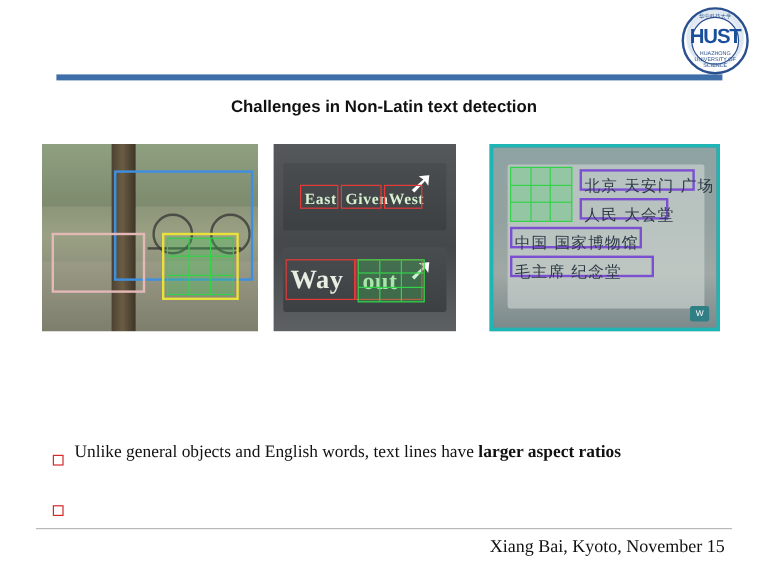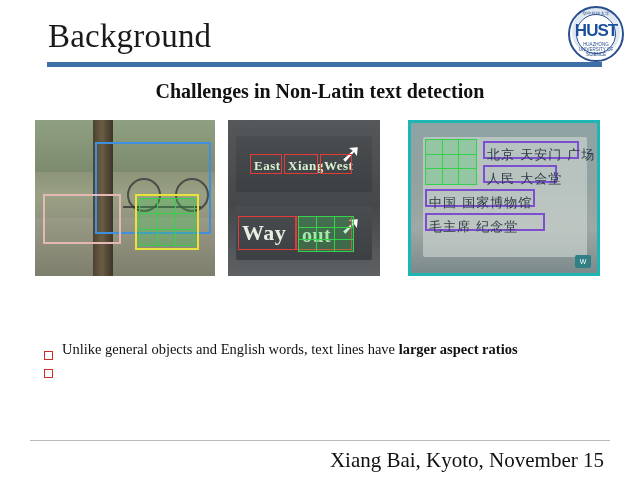--- a/index.html
+++ b/index.html
@@ -95,24 +95,24 @@
     font-family: "Liberation Sans", sans-serif;
   }
 
   
   .subtitle {
     position: absolute;
     left: 0;
     right: 0;
     top: 80px;
     text-align: center;
-    font-size: 20px;
+    font-size: 14px;
     font-weight: bold;
     color: #111111;
-    font-family: Liberation Serif, serif;
+    font-family: Liberation Sans, sans-serif;
   }
 
   
   .figures {
     position: absolute;
     left: 30px;
     top: 120px;
     width: 580px;
     height: 185px;
   }
@@ -268,20 +268,21 @@
   .bullets {
     position: absolute;
     left: 44px;
     top: 340px;
     width: 560px;
   }
   .bullet {
     display: flex;
     align-items: flex-end;
     margin-bottom: 4px;
+    margin-top: 28px;
   }
   .bullet-marker {
     width: 9px;
     height: 9px;
     border: 1.6px solid #d42a2a;
     box-sizing: border-box;
     margin-right: 9px;
     margin-top: 5px;
     flex: 0 0 auto;
   }
@@ -299,31 +300,30 @@
     left: 30px;
     top: 440px;
     width: 580px;
     height: 1px;
     background: #b9b9b9;
   }
   .footer-text {
     position: absolute;
     right: 36px;
     top: 448px;
-    font-size: 21px;
+    font-size: 15px;
     color: #111111;
     font-family: "Liberation Serif", serif;
   }
 </style>
 </head>
 <body>
 
 <div class="slide">
 
-  <div class="title">Background</div>
   <div class="title-rule"></div>
 
   <div class="logo">
     <div class="logo-text-top">华中科技大学</div>
     <div class="logo-inner"></div>
     <div class="logo-bird">HUST</div>
     <div class="logo-text-bottom">HUAZHONG UNIVERSITY OF SCIENCE</div>
   </div>
 
   <div class="subtitle">Challenges in Non-Latin text detection</div>
@@ -352,21 +352,21 @@
           <i></i>
       </div>
 
     </div>
 
     <div class="fig" id="fig2">
       <div class="f2-sign f2-sign-top"></div>
       <div class="f2-sign f2-sign-bottom"></div>
 
       <div class="f2-word" style="left:26px; top:38px; font-size:13px;">East</div>
-      <div class="f2-word" style="left:60px; top:38px; font-size:13px;">Xiang</div>
+      <div class="f2-word" style="left:60px; top:38px; font-size:13px;">Given</div>
       <div class="f2-word" style="left:96px; top:38px; font-size:13px;">West</div>
       <div class="f2-word" style="left:14px; top:100px; font-size:22px; color:#e6efe2;">Way</div>
       <div class="f2-word" style="left:74px; top:104px; font-size:20px; color:#d2f0c8;">out</div>
 
       <div class="arrow" style="left:112px; top:20px;">➚</div>
       <div class="arrow" style="left:112px; top:92px;">➚</div>
 
       <div class="box-red" style="left:22px; top:34px; width:32px; height:20px;"></div>
       <div class="box-red" style="left:56px; top:34px; width:34px; height:20px;"></div>
       <div class="box-red" style="left:92px; top:34px; width:32px; height:20px;"></div>

